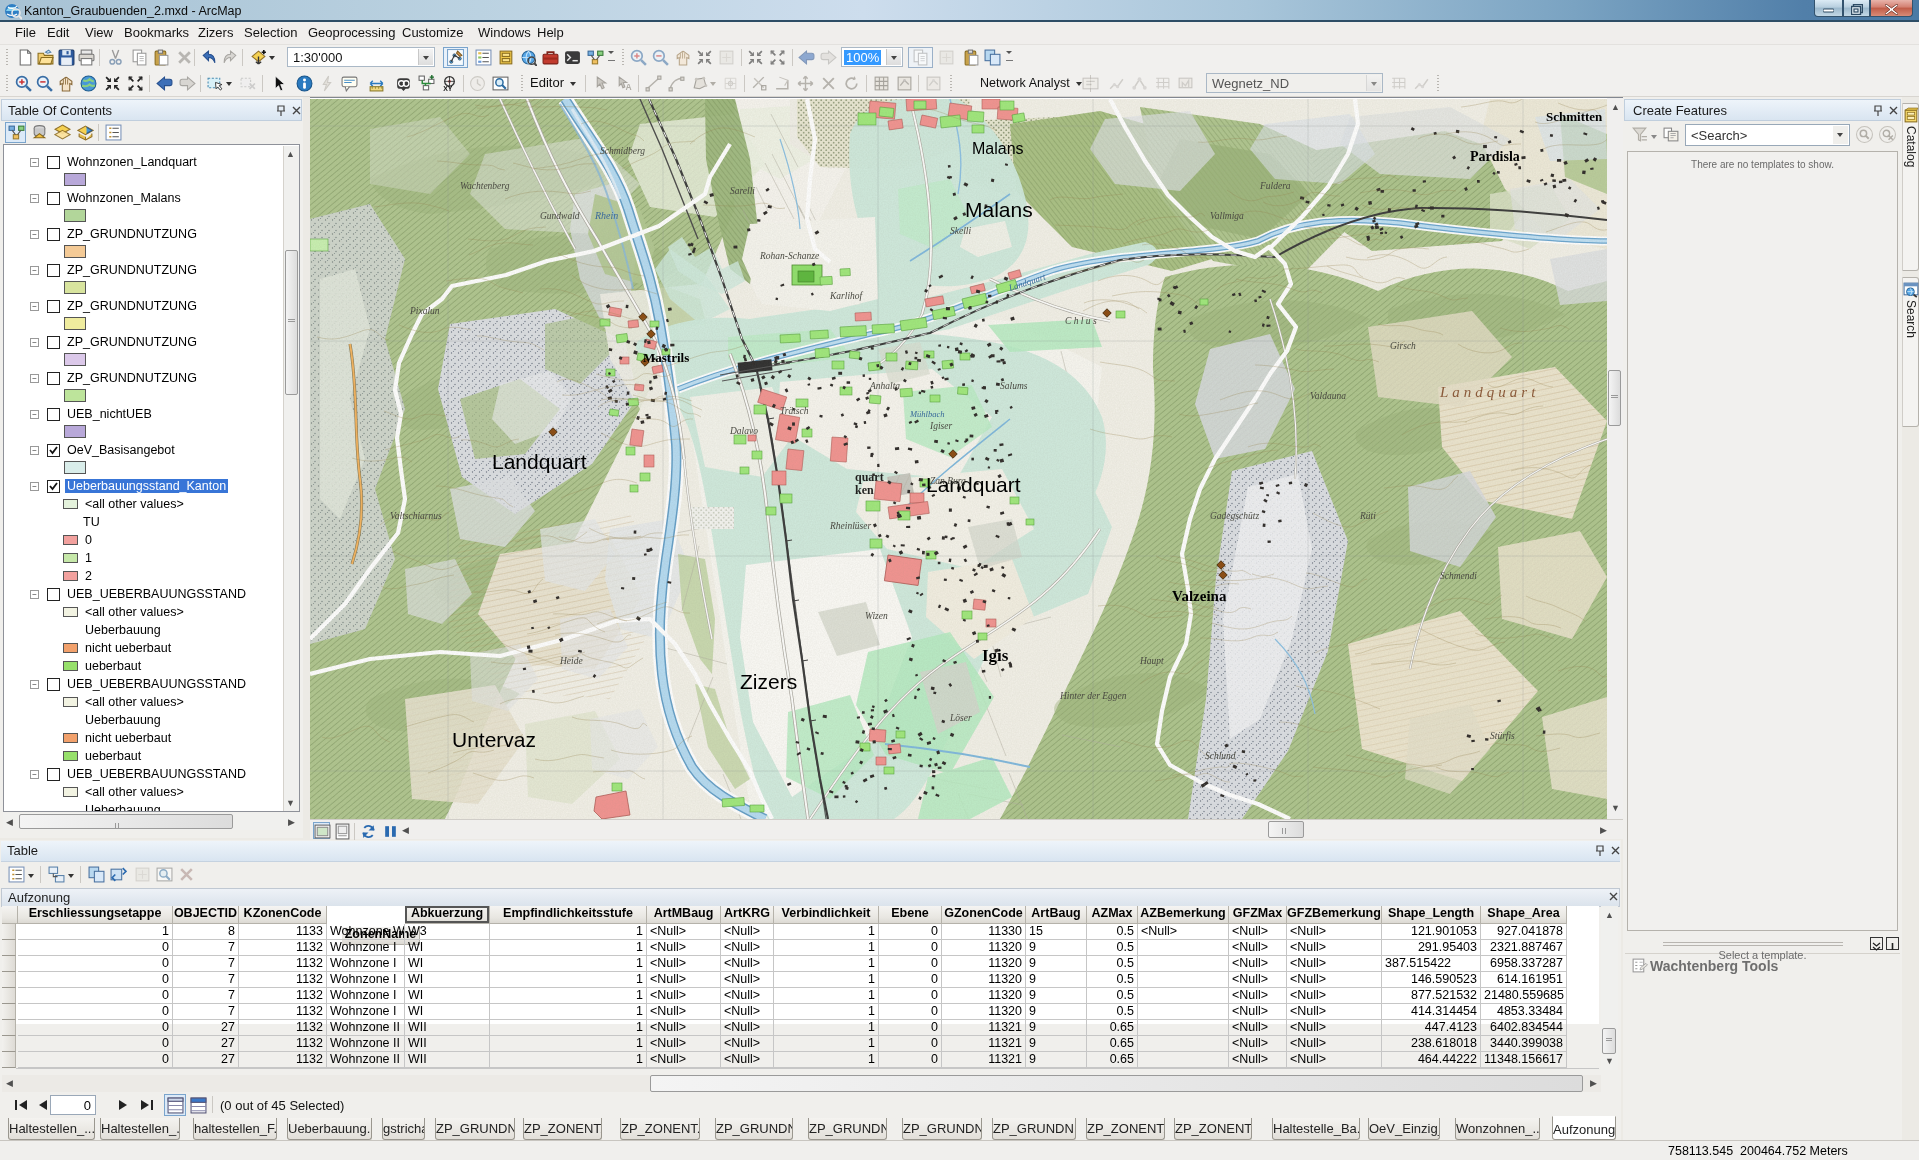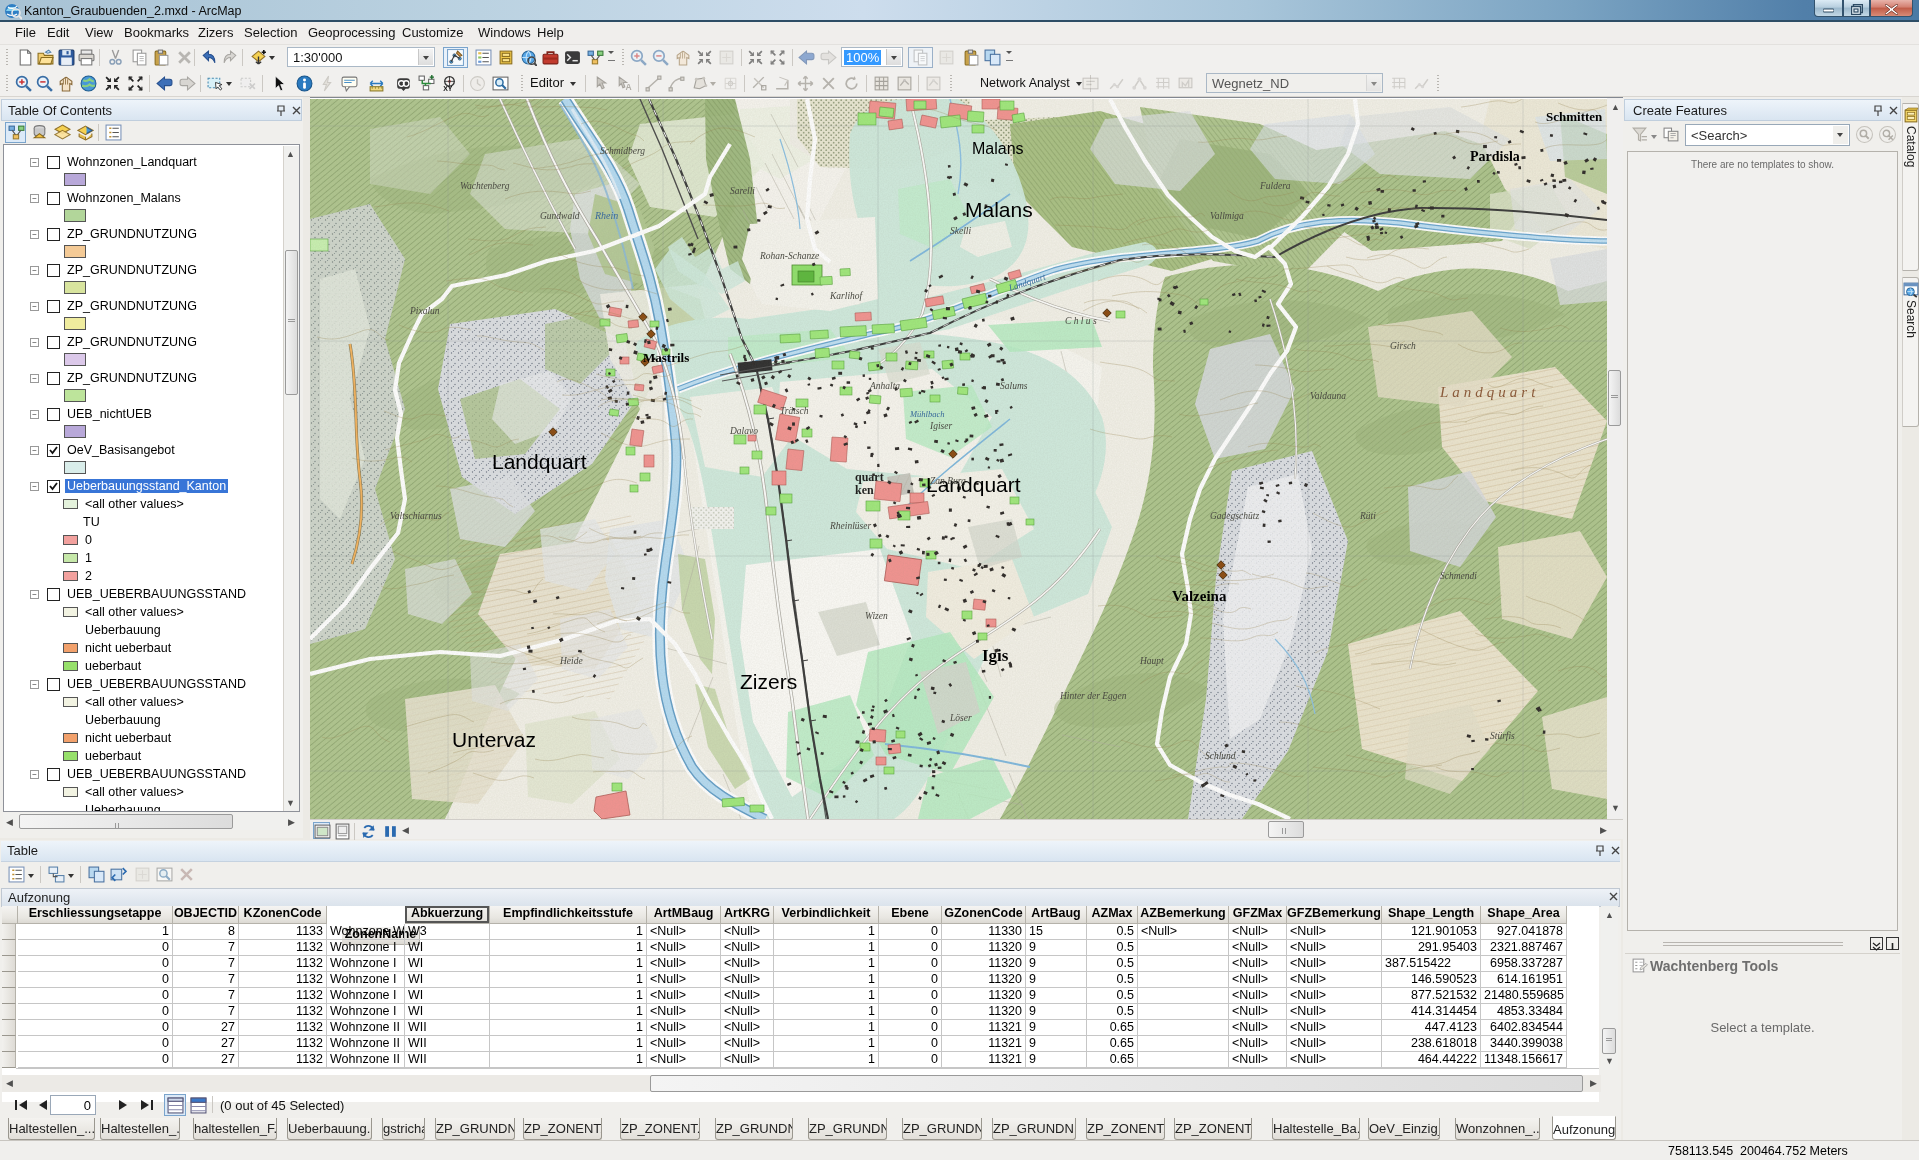--- a/index.html
+++ b/index.html
@@ -40,21 +40,21 @@
 #mapwrap{left:310px;top:97px;width:1313px;height:741px;background:#fff;border-top:1px solid #828790;}
 #mapscrollh{position:absolute;left:0px;top:721px;width:1313px;height:20px;background:#f0efed;border-top:1px solid #d0cdc8;}
 #mapscrollv{position:absolute;left:1297px;top:0px;width:16px;height:721px;background:#f0efee;}
 
 #rightpanel{left:1623px;top:97px;width:279px;height:1043px;background:#f0efec;}
 #rtabs{left:1902px;top:97px;width:17px;height:1043px;background:#eceae5;}
 .rtab{position:absolute;left:0;width:17px;background:#f4f3f1;border:1px solid #b5b2ac;border-left:1px solid #d0cdc8;border-top-right-radius:3px;border-bottom-right-radius:3px;}
 .rtab .vtext{position:absolute;left:1px;top:22px;width:14px;font-size:12px;color:#222;writing-mode:vertical-rl;}
 
 #tablewin{left:0;top:840px;width:1621px;height:300px;background:#f0efec;}
-#tbl-grid{position:absolute;left:2px;top:66px;width:1597px;height:196px;background:#fff;}
+#tbl-grid{position:absolute;left:2px;top:66px;width:1597px;height:118px;background:#fff;}
 .th{position:absolute;top:0;height:18px;background:linear-gradient(#f5f4f2,#e8e6e1 70%,#dcd9d3);border-right:1px solid #b5b2aa;border-bottom:1px solid #b5b2aa;font-size:12.5px;font-weight:bold;color:#000;text-align:center;overflow:hidden;}
 .td{position:absolute;height:16px;border-right:1px solid #c6c6c6;border-bottom:1px solid #c6c6c6;font-size:12.5px;color:#000;padding:0 3px;overflow:hidden;white-space:nowrap;}
 .rsel{position:absolute;left:0;width:14px;height:16px;background:linear-gradient(90deg,#f2f1ee,#dedbd5);border-right:1px solid #b5b2aa;border-bottom:1px solid #9a978f;}
 .tab{position:absolute;top:0;height:22px;background:linear-gradient(#f4f3f0,#e2dfd9);border:1px solid #9a978f;border-top:none;font-size:13px;color:#222;text-align:center;padding-top:3px;border-bottom-left-radius:3px;border-bottom-right-radius:3px;overflow:hidden;}
 #statusbar{left:0;top:1140px;width:1919px;height:20px;background:#f0efed;border-top:1px solid #c8c5c0;font-size:13px;color:#000;}
 </style></head><body>
 
 <div id="titlebar" class="abs">
  <svg class="abs" style="left:4px;top:2px" width="18" height="18" viewBox="0 0 18 18">
    <circle cx="8" cy="9" r="7" fill="#2f7fc4"></circle>
@@ -1774,21 +1774,21 @@
         <path d="M5.5 2v7" stroke="#222" stroke-width="1.6"></path>
       </svg></span>
     <div class="abs" style="left:2px;top:856px;width:275px;height:187px;background:#f0efec;border-top:1px solid #d5d2cc"></div>
     <span class="ic" style="left:8px;top:860px"><svg viewBox="0 0 16 16">
         <rect x="2" y="2" width="10" height="12" fill="#fff" stroke="#999"></rect>
         <path d="M4 5h2M4 8h2M4 11h2" stroke="#999"></path>
         <path d="M8 5h3M8 8h3" stroke="#bbb"></path>
         <path d="M9 10l5-4 1.5 1.5-5 4-2 .7z" fill="#e8e6e0" stroke="#999" stroke-width="0.7"></path>
       </svg></span>
     <span class="abs" style="left:27px;top:861px;font-size:14px;font-weight:bold;color:#6e6e6e">Wachtenberg Tools</span>
-    <div class="abs" style="left:0;top:923px;width:279px;text-align:center;font-size:13px;color:#6a6a6a">Select a template.</div>
+    <div class="abs" style="left:0;top:852px;width:279px;text-align:center;font-size:11px;color:#6a6a6a">Select a template.</div>
   </div>
 <div id="rtabs" class="abs">
 <div class="rtab" style="top:6px;height:168px">
       <span class="ic" style="left:0px;top:3px"><svg viewBox="0 0 16 16">
           <rect x="2" y="3" width="11" height="11" fill="#f5d86a" stroke="#8a6d1f"></rect>
           <rect x="4" y="5" width="7" height="2.6" fill="#fdf0b8" stroke="#8a6d1f" stroke-width="0.7"></rect>
           <rect x="4" y="9" width="7" height="2.6" fill="#fdf0b8" stroke="#8a6d1f" stroke-width="0.7"></rect>
           <path d="M2 3l3-2h9l-1 2z" fill="#e8c44a" stroke="#8a6d1f" stroke-width="0.7"></path>
         </svg></span>
       <span class="vtext">Catalog</span>

